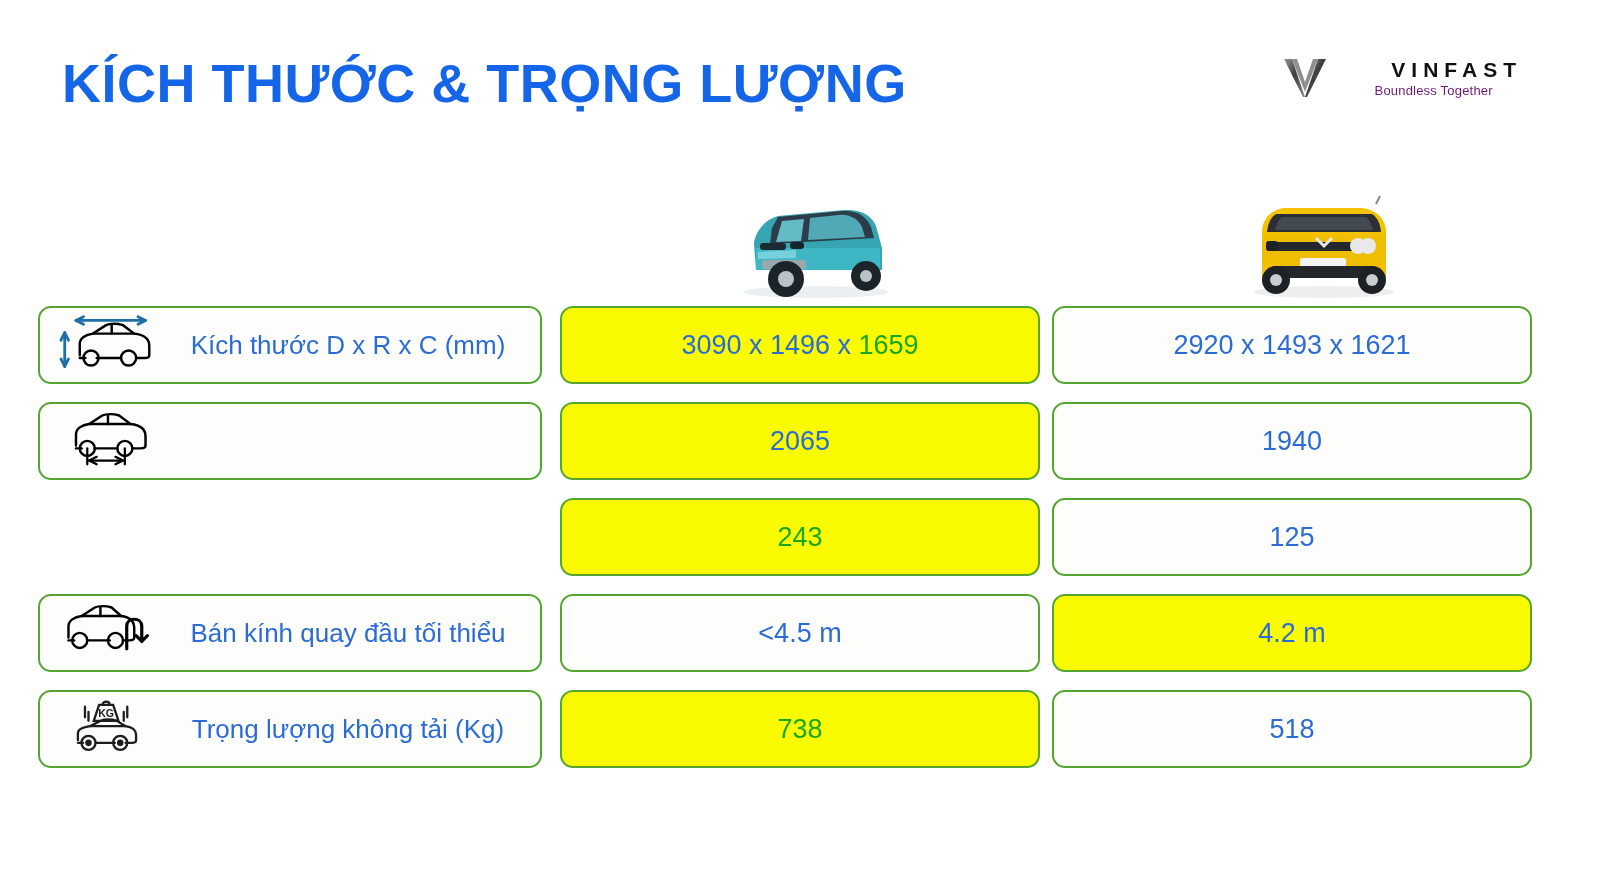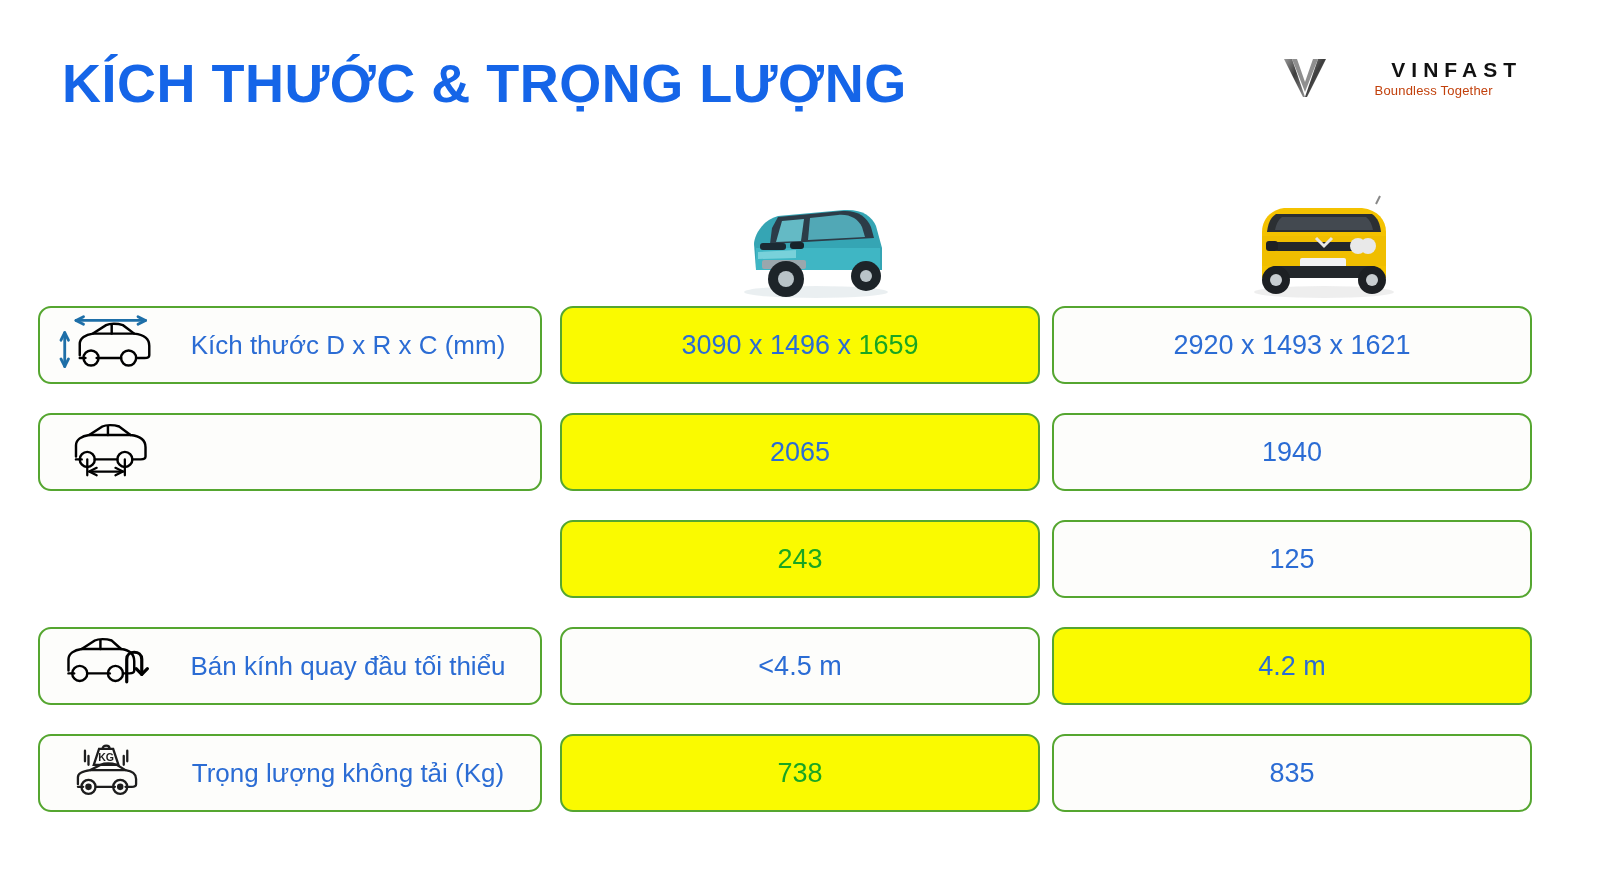--- a/index.html
+++ b/index.html
@@ -22,31 +22,31 @@
     position: absolute; right: 78px; top: 52px;
     display: flex; align-items: center; gap: 14px;
   }
   .logo-mark { width: 52px; height: 52px; display: block; }
   .logo-text { display: flex; flex-direction: column; align-items: center; gap: 4px; }
   .logo-word {
     font-size: 21px; font-weight: bold; letter-spacing: 6px;
     color: #111; line-height: 1; margin-left: 46px;
   }
   .logo-tag {
-    font-size: 13px; color: #c2410c; letter-spacing: 0.2px; line-height: 1;
+    font-size: 13px; color: #701a75; letter-spacing: 0.2px; line-height: 1;
   }
 
   
   .car-img { position: absolute; }
   .car-a { left: 726px; top: 196px; width: 176px; height: 104px; }
   .car-b { left: 1236px; top: 192px; width: 176px; height: 110px; }
 
   
   .table { position: absolute; left: 0; top: 306px; width: 1600px; }
-  .row { position: relative; height: 78px; margin-bottom: 29px; }
+  .row { position: relative; height: 78px; margin-bottom: 18px; }
 
   .cell {
     position: absolute; top: 0; height: 78px;
     border: 2px solid #55A630; border-radius: 13px;
     background: #FDFDFB;
     display: flex; align-items: center; justify-content: center;
   }
   .cell-label {
     left: 38px; width: 504px;
     justify-content: flex-start; padding-left: 8px;
@@ -265,18 +265,18 @@
             </g>
             <text x="58" y="22" font-size="12" font-weight="bold" text-anchor="middle" fill="#1d1d1d" font-family="Liberation Sans, sans-serif">KG</text>
           </svg>
         </span>
         <span class="label-text">Trọng lượng không tải (Kg)</span>
       </div>
       <div class="cell cell-v1 hl">
         <span class="value-text"><span></span><span class="g">738</span></span>
       </div>
       <div class="cell cell-v2">
-        <span class="value-text"><span>835</span><span class="g"></span></span>
+        <span class="value-text"><span>518</span><span class="g"></span></span>
       </div>
     </div>
 
   </div>
 </div>
 
 </body></html>

